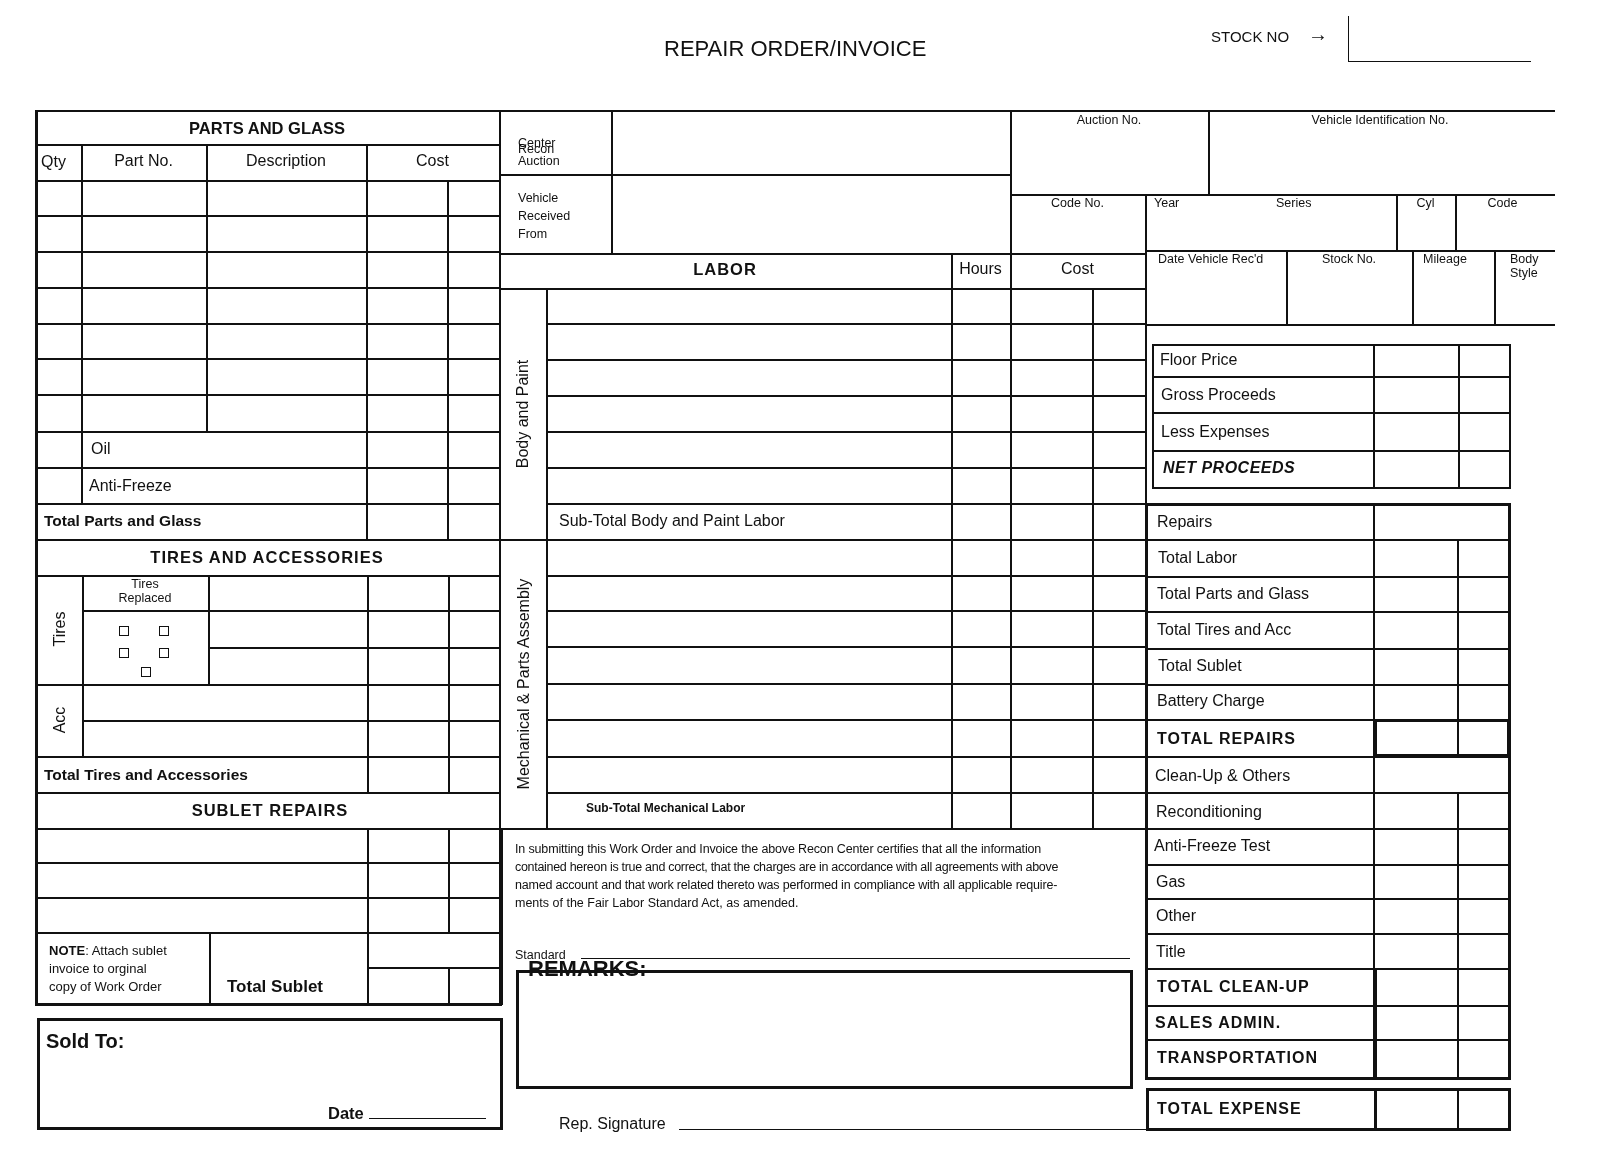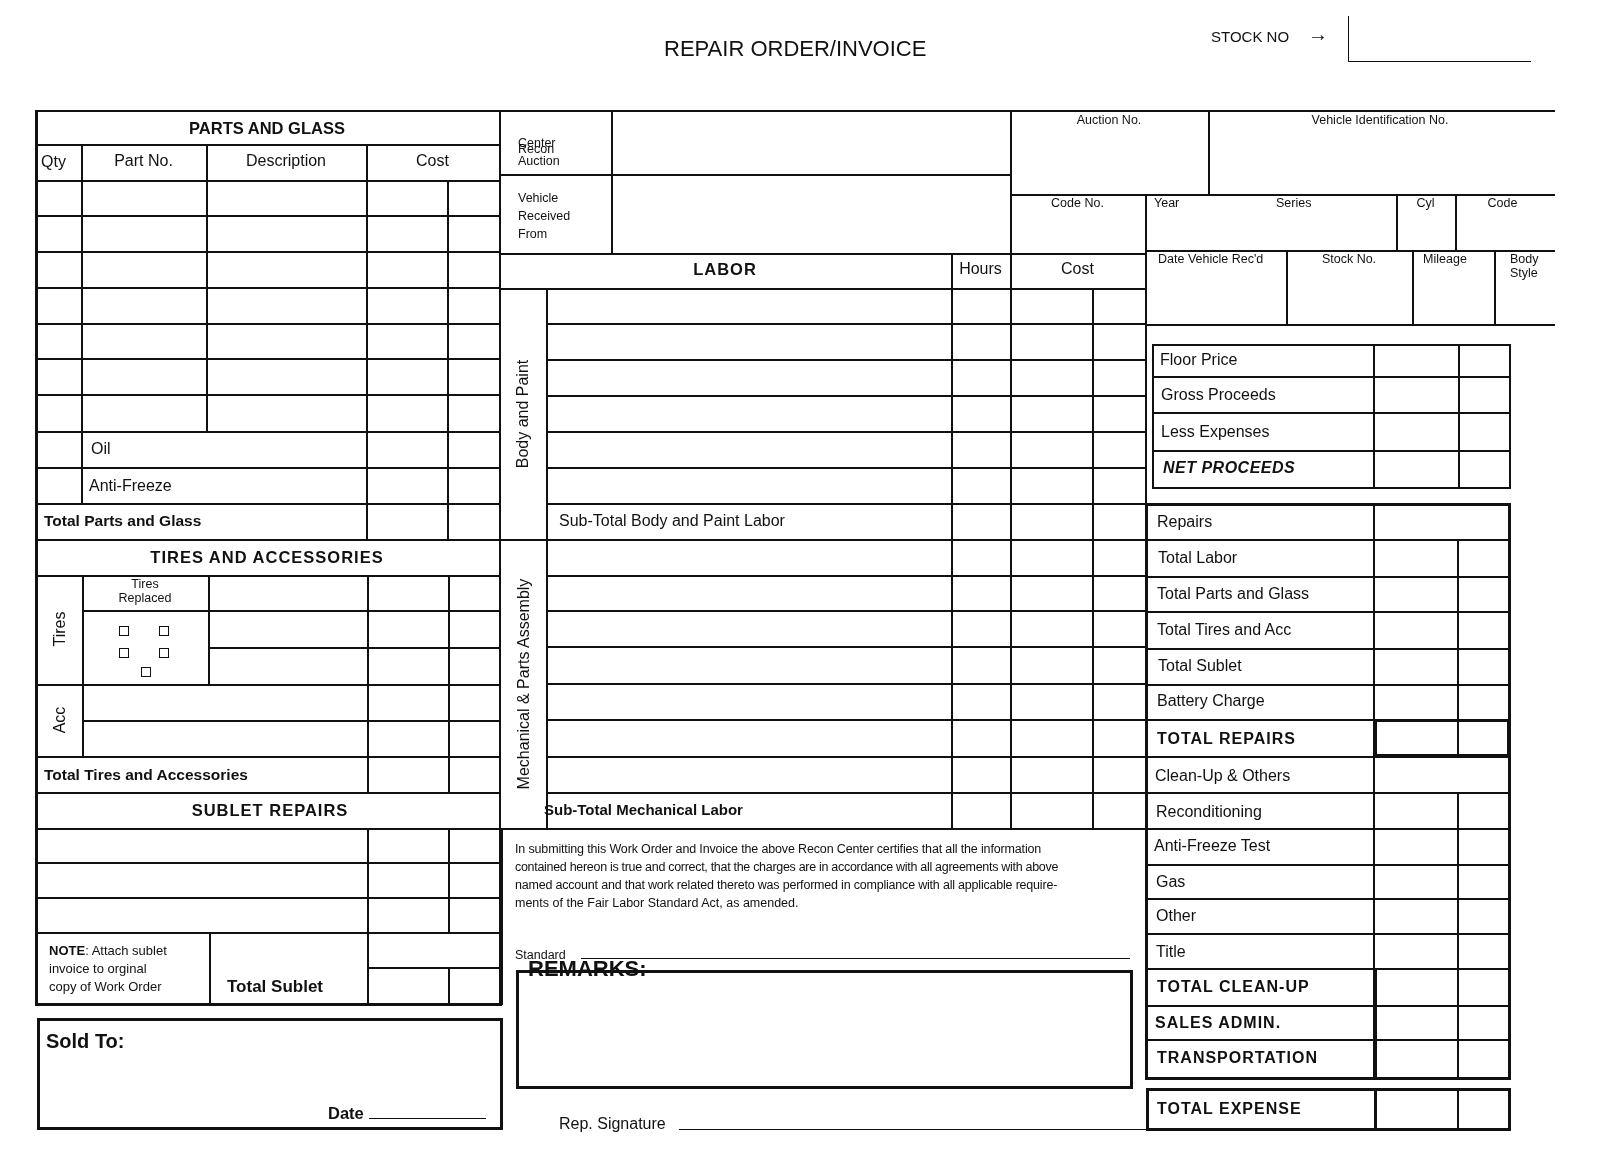--- a/index.html
+++ b/index.html
@@ -220,21 +220,21 @@
 <div class="cell" style="left:548px;top:469px;width:596px;height:33px;"></div>
 <div class="txt" style="left:559px;top:513px;">Sub-Total Body and Paint Labor</div>
 
 <div class="cell" style="left:548px;top:541px;width:596px;height:33px;"></div>
 <div class="cell" style="left:548px;top:577px;width:596px;height:32px;"></div>
 <div class="cell" style="left:548px;top:612px;width:596px;height:33px;"></div>
 <div class="cell" style="left:548px;top:648px;width:596px;height:34px;"></div>
 <div class="cell" style="left:548px;top:685px;width:596px;height:33px;"></div>
 <div class="cell" style="left:548px;top:721px;width:596px;height:34px;"></div>
 <div class="cell" style="left:548px;top:758px;width:596px;height:33px;"></div>
-<div class="txt b" style="left:544px;top:802px;font-size:15px;">Sub-Total Mechanical Labor</div>
+<div class="txt b" style="left:586px;top:802px;font-size:12px;">Sub-Total Mechanical Labor</div>
 
 <div class="txt xs" style="left:515px;top:843px;letter-spacing:-0.15px;">In submitting this Work Order and Invoice the above Recon Center certifies that all the information</div>
 <div class="txt xs" style="left:515px;top:861px;letter-spacing:-0.3px;">contained hereon is true and correct, that the charges are in accordance with all agreements with above</div>
 <div class="txt xs" style="left:515px;top:879px;letter-spacing:-0.2px;">named account and that work related thereto was performed in compliance with all applicable require-</div>
 <div class="txt xs" style="left:515px;top:897px;">ments of the Fair Labor Standard Act, as amended.</div>
 
 <div class="txt xs" style="left:515px;top:949px;">Standard</div>
 <div class="hl thin" style="left:581px;top:958px;width:549px;"></div>
 
 <div class="box" style="left:516px;top:970px;width:617px;height:119px;border-width:3px;"></div>

